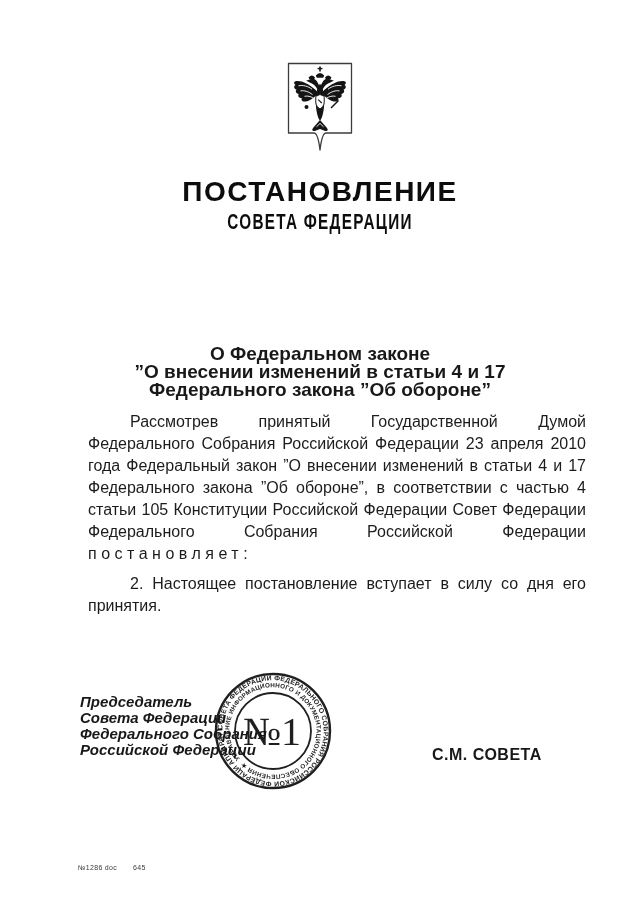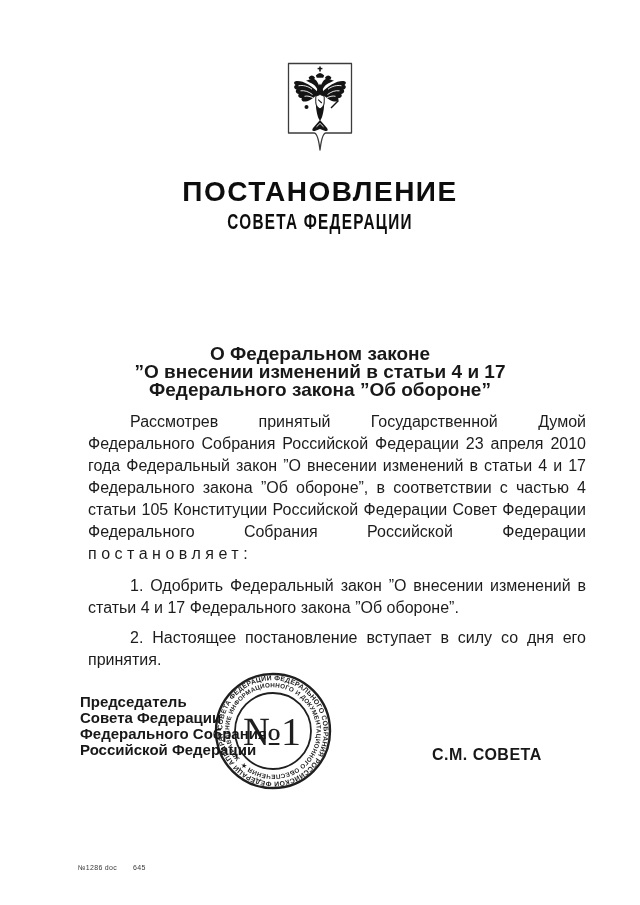--- a/index.html
+++ b/index.html
@@ -25,21 +25,21 @@
   }
   .bodytext{
     position:absolute;left:80px;top:403px;width:514px;
     font-size:16px;line-height:22px;text-align:justify;color:#1c1c1c;
   }
   .bodytext p{margin:8px;text-indent:42px;}
   .bodytext p.gap{margin-top:10px;}
   .spaced{letter-spacing:4.5px;}
   .signature{
     position:absolute;left:80px;top:694px;
-    font-weight:bold;font-size:15px;line-height:16px;color:#181818;
+    font-weight:bold;font-size:15px;line-height:16px;color:#181818;font-style:italic;
   }
   .sign-name{
     position:absolute;left:432px;top:746px;
     font-weight:bold;font-size:16px;letter-spacing:0.5px;color:#181818;
   }
   .stamp{position:absolute;left:208px;top:666px;width:130px;height:130px;opacity:0.95;}
   .place{position:absolute;left:80px;top:798px;font-size:15px;line-height:17px;color:#1c1c1c;}
   .footer-note{position:absolute;left:78px;top:864px;font-size:7px;color:#3a3a3a;letter-spacing:0.3px;}
   .footer-note .pg{margin-left:16px;}
 </style>
@@ -101,21 +101,20 @@
   </div>
 
   <div class="subject">
     <div>О Федеральном законе</div>
     <div>”О внесении изменений в статьи 4 и 17</div>
     <div>Федерального закона ”Об обороне”</div>
   </div>
 
   <div class="bodytext">
     <p><span>Рассмотрев принятый Государственной Думой Федерального Собрания Российской Федерации 23 апреля 2010 года Федеральный закон ”О внесении изменений в статьи 4 и 17 Федерального закона ”Об обороне”, в соответствии с частью 4 статьи 105 Конституции Российской Федерации Совет Федерации Федерального Собрания Российской Федерации </span><span class="spaced">постановляет:</span></p>
-    <p class="gap">1. Одобрить Федеральный закон ”О внесении изменений в статьи 4 и 17 Федерального закона ”Об обороне”.</p>
     <p>2. Настоящее постановление вступает в силу со дня его принятия.</p>
   </div>
 
   <div class="signature">
     <div>Председатель</div>
     <div>Совета Федерации</div>
     <div>Федерального Собрания</div>
     <div>Российской Федерации</div>
   </div>
   <div class="sign-name">С.М. СОВЕТА</div>

